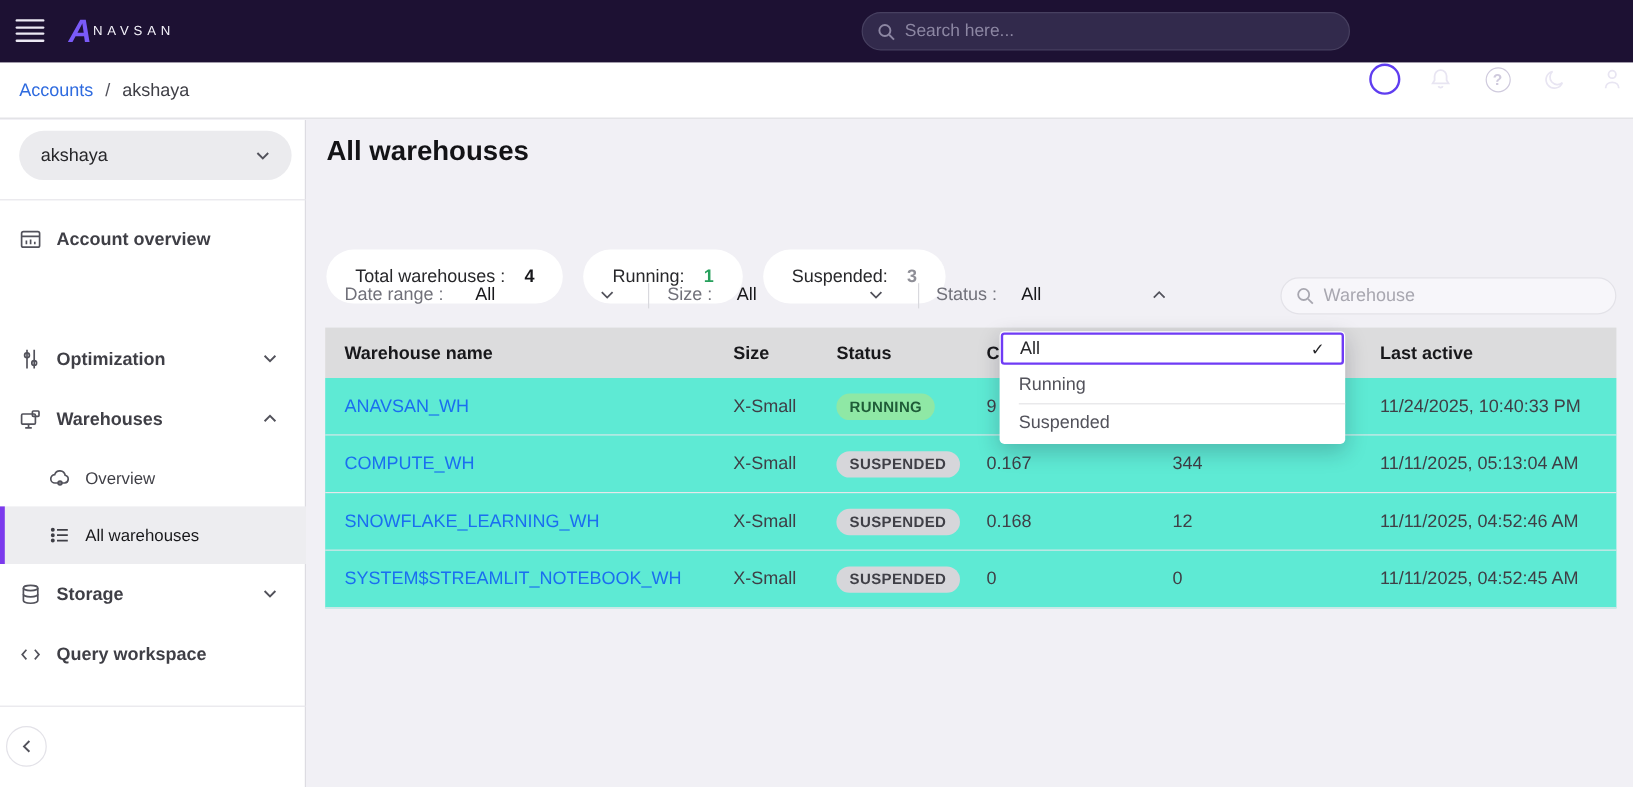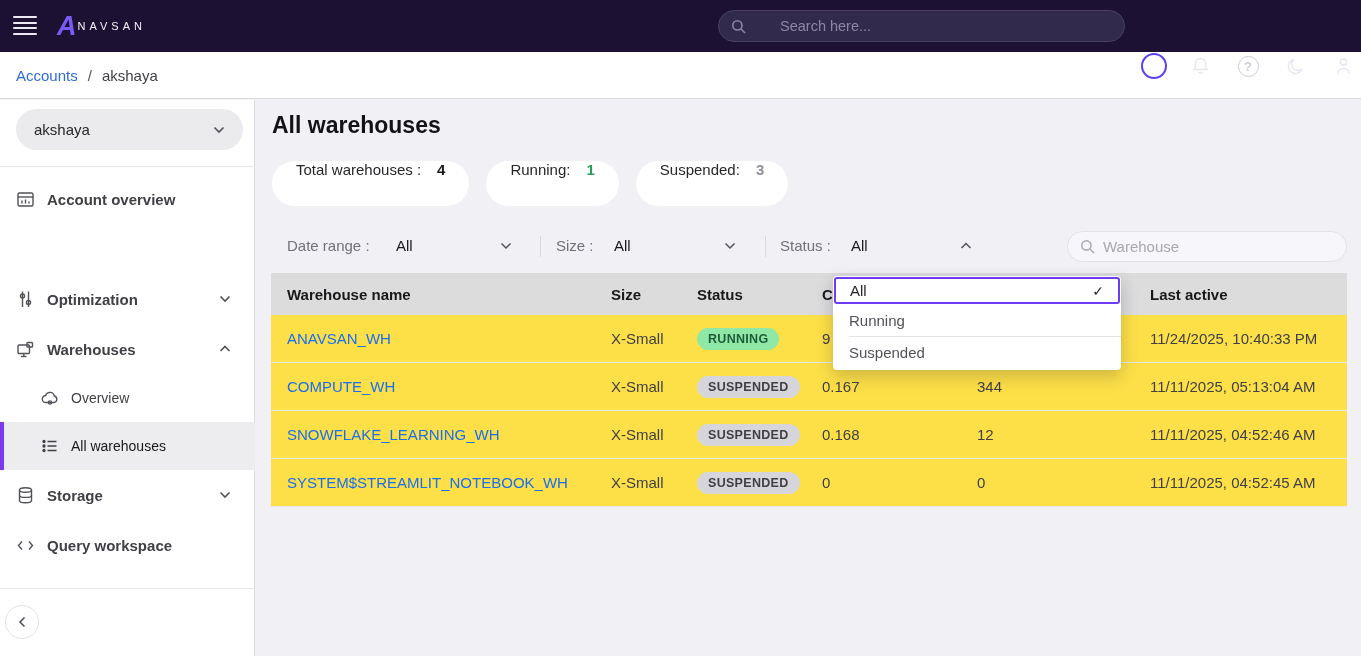--- a/index.html
+++ b/index.html
@@ -6,21 +6,21 @@
   html,body { width:1361px; height:656px; font-family:"Liberation Sans", sans-serif; background:#f1f0f5; }
   .page { position:relative; width:1361px; height:656px; overflow:hidden; }
 
   
   .navbar { position:absolute; left:0; top:0; width:1361px; height:52px; background:#1d1133; z-index:30; }
   .hamburger { position:absolute; left:13px; top:16px; width:24px; height:19px; display:flex; flex-direction:column; justify-content:space-between; cursor:pointer; }
   .hamburger span { display:block; height:2.4px; background:#ece9f4; border-radius:1px; }
   .logo { position:absolute; left:57px; top:0; height:52px; display:flex; align-items:center; }
   .logo-accent { color:#7a5af8; font-size:27px; font-weight:700; font-style:italic; line-height:1; margin-right:1px; }
   .logo-rest { color:#f4f2fa; font-size:11px; letter-spacing:4px; font-weight:400; }
-  .nav-search { position:absolute; left:718px; top:10px; width:407px; height:32px; background:#322a4c; border:1px solid#474060; border-radius:16px; display:flex; align-items:center; padding:0 12px;gap:26px; }
+  .nav-search { position:absolute; left:718px; top:10px; width:407px; height:32px; background:#322a4c; border:1px solid#474060; border-radius:16px; display:flex; align-items:center; padding:0 12px; }
   .nav-search input { flex:1; background:transparent; border:none; outline:none; color:#d9d5e6; font-size:14.5px; font-family:"Liberation Sans",sans-serif; margin-left:8px; }
   .nav-search input::placeholder { color:#8d87a3; }
   .nav-icon { position:absolute; top:13px; width:26px; height:26px; display:flex; align-items:center; justify-content:center; cursor:pointer;margin-top:40px; }
   .ai-badge { left:1141px; border:2px solid #5f3df0; border-radius:50%; color:#fff; font-size:10.5px; font-weight:700; }
   .icon-bell { left:1187px; } .icon-help { left:1235px; } .icon-moon { left:1282px; } .icon-user { left:1330px; }
   .help-circle { width:21px; height:21px; border:1.6px solid #cfcadd; border-radius:50%; color:#cfcadd; font-size:13px; font-weight:700; display:flex; align-items:center; justify-content:center; }
 
   
   .crumbbar { position:absolute; left:0; top:52px; width:1361px; height:47px; background:#ffffff; border-bottom:1px solid #dddce2; z-index:20; }
   .crumbbar .inner { position:absolute; left:16px; top:0; height:100%; display:flex; align-items:center; gap:10px; font-size:15px; }
@@ -39,39 +39,39 @@
   .sub-item { position:absolute; left:0; width:255px; height:48px; display:flex; align-items:center; padding-left:41px; gap:12px; cursor:pointer; }
   .sub-item .txt { font-size:14px; font-weight:400; color:#3f3f46; }
   .sub-item.selected { background:#ededf0; border-left:4px solid #7c3aed; padding-left:37px; }
   .sub-item.selected .txt { color:#18181b; }
   .collapse-btn { position:absolute; left:5px; top:505px; width:34px; height:34px; border:1px solid #e3e2e8; border-radius:50%; background:#fff; display:flex; align-items:center; justify-content:center; cursor:pointer; }
 
   
   .main { position:absolute; left:255px; top:100px; width:1106px; height:556px; background:#f1f0f5; }
   .page-title { position:absolute; left:17px; top:12px; font-size:23px; font-weight:700; color:#131316; }
   .stats { position:absolute; left:17px; top:61px; display:flex; gap:17px; }
-  .stat-pill { height:45px; background:#fff; border-radius:23px; display:flex; align-items:flex-start; padding:0 24px; gap:16px; font-size:15px; color:#27272a; }
+  .stat-pill { height:45px; background:#fff; border-radius:23px; display:flex; align-items:center; padding:0 24px; gap:16px; font-size:15px; color:#27272a;margin-top:47px; }
   .stat-pill .val { font-weight:700; }
   .v-dark { color:#18181b; } .v-green { color:#27a05c; } .v-gray { color:#8f8f97; }
 
   .filterbar { position:absolute; left:17px; top:128px; width:790px; height:37px; }
   .fgroup { position:absolute; top:0; height:37px; cursor:pointer; }
   .flabel { position:absolute; top:9px; font-size:15px; color:#71717a; }
   .fvalue { position:absolute; top:9px; font-size:15px; color:#18181b; }
   .fchev  { position:absolute; top:14px; }
   .fdiv { position:absolute; top:8px; width:1px; height:21px; background:#d9d9de; }
 
   .wh-search { position:absolute; left:812px; top:131px; width:280px; height:31px; background:#f7f6fa; border:1px solid #e3e2e8; border-radius:16px; display:flex; align-items:center; padding:0 12px; }
   .wh-search input { flex:1; background:transparent; border:none; outline:none; font-size:15px; color:#3f3f46; font-family:"Liberation Sans",sans-serif; margin-left:8px; }
   .wh-search input::placeholder { color:#a8a7b0; }
 
   .table { position:absolute; left:16px; top:173px; width:1076px; }
   .thead, .trow { display:grid; grid-template-columns:324px 86px 125px 155px 173px auto; align-items:center; padding-left:16px; }
   .thead { height:42px; background:#dcdcdd; font-size:15px; font-weight:700; color:#18181b; }
-  .trow { height:48px; background:#fde047; border-bottom:1px solid #e7e7ea; font-size:15px; color:#3f3f46; }
+  .trow { height:48px; background:#5eead4; border-bottom:1px solid #e7e7ea; font-size:15px; color:#3f3f46; }
   .wh-link { color:#1a6ef0; cursor:pointer; }
   .badge { display:inline-block; font-size:12.5px; font-weight:700; letter-spacing:.3px; padding:4px 11px; border-radius:12px; }
   .b-run { background:#8fe8a5; color:#1f5c38; }
   .b-sus { background:#d6d6da; color:#3f3f46; }
 
   
   .dropdown { position:absolute; left:833px; top:276px; width:288px; background:#ffffff; border-radius:4px; box-shadow:0 6px 18px rgba(20,20,40,.22); z-index:40; padding-bottom:2px; }
   .dd-selected { margin:1px; height:27px; border:2px solid #6f3bf5; border-radius:3px; display:flex; align-items:center; justify-content:space-between; padding:0 14px; font-size:15px; color:#27272a; cursor:pointer; }
   .dd-option { height:31px; display:flex; align-items:center; padding:0 16px; font-size:15px; color:#52525b; cursor:pointer; }
   .dd-divider { height:1px; background:#e4e4e7; margin-left:16px; }

